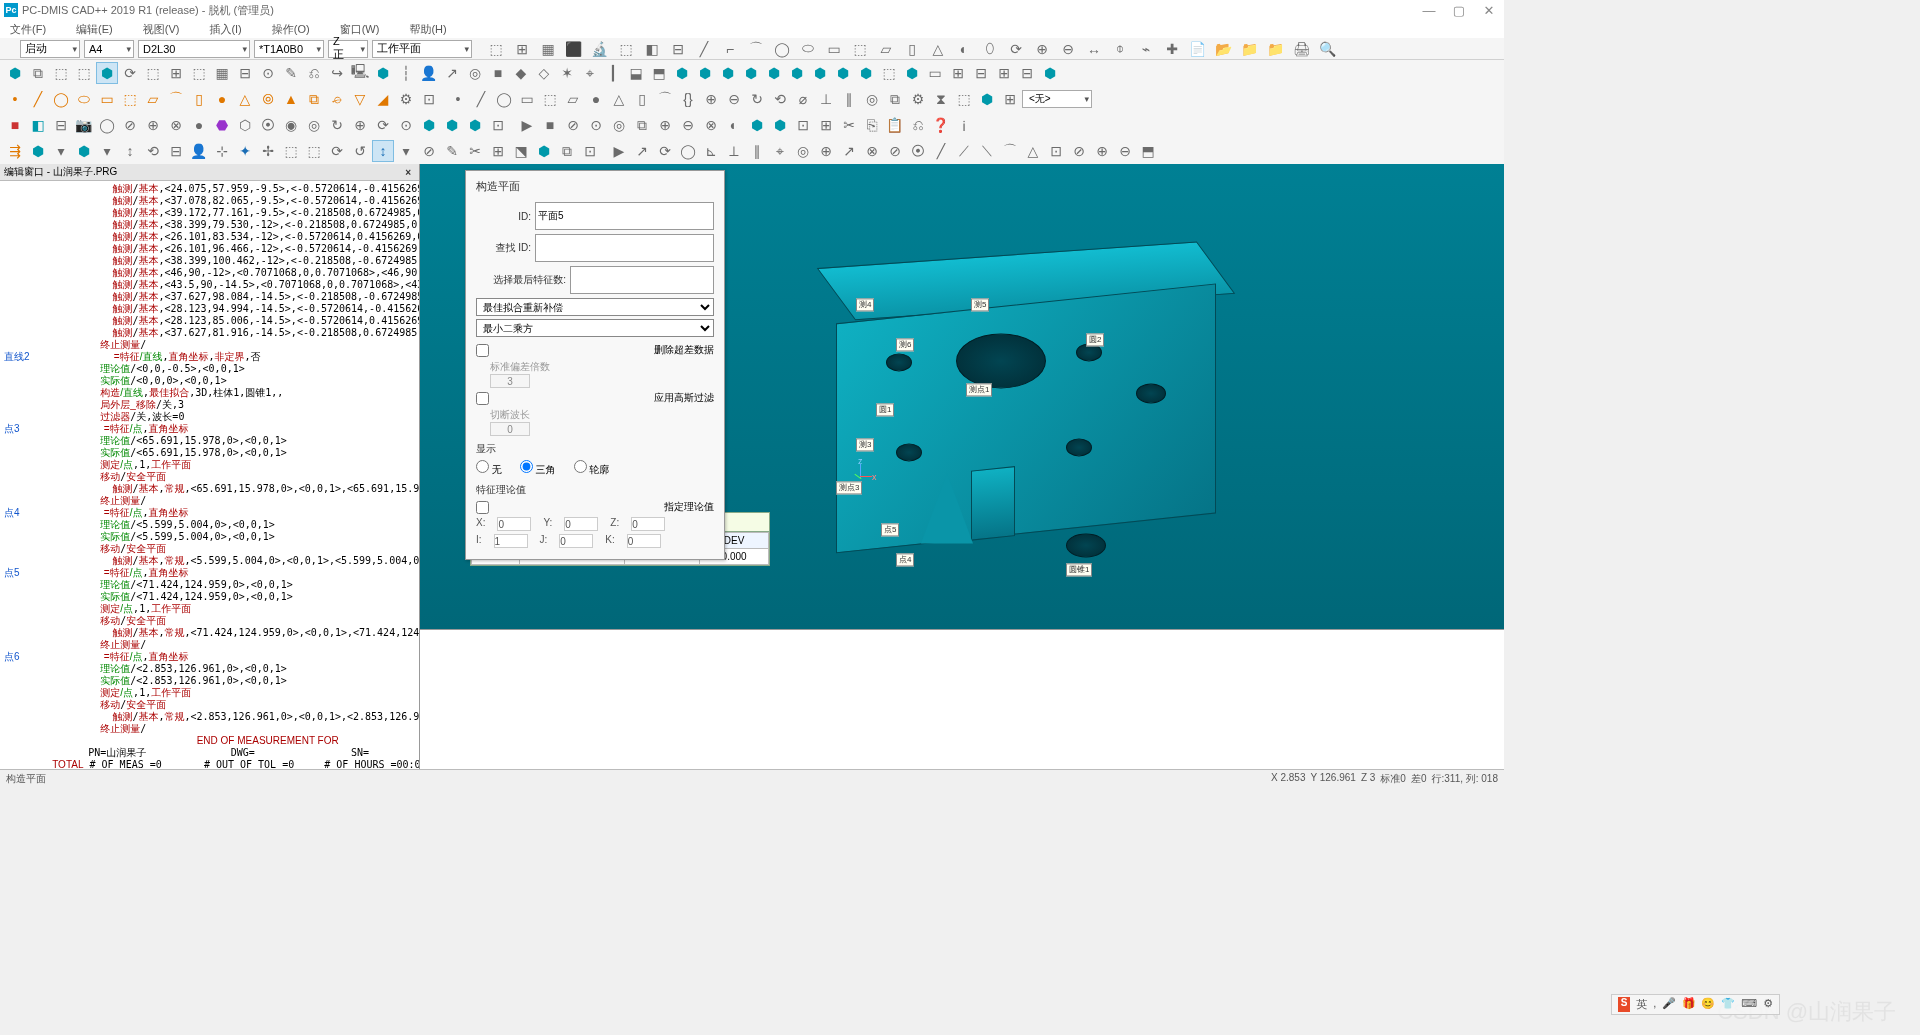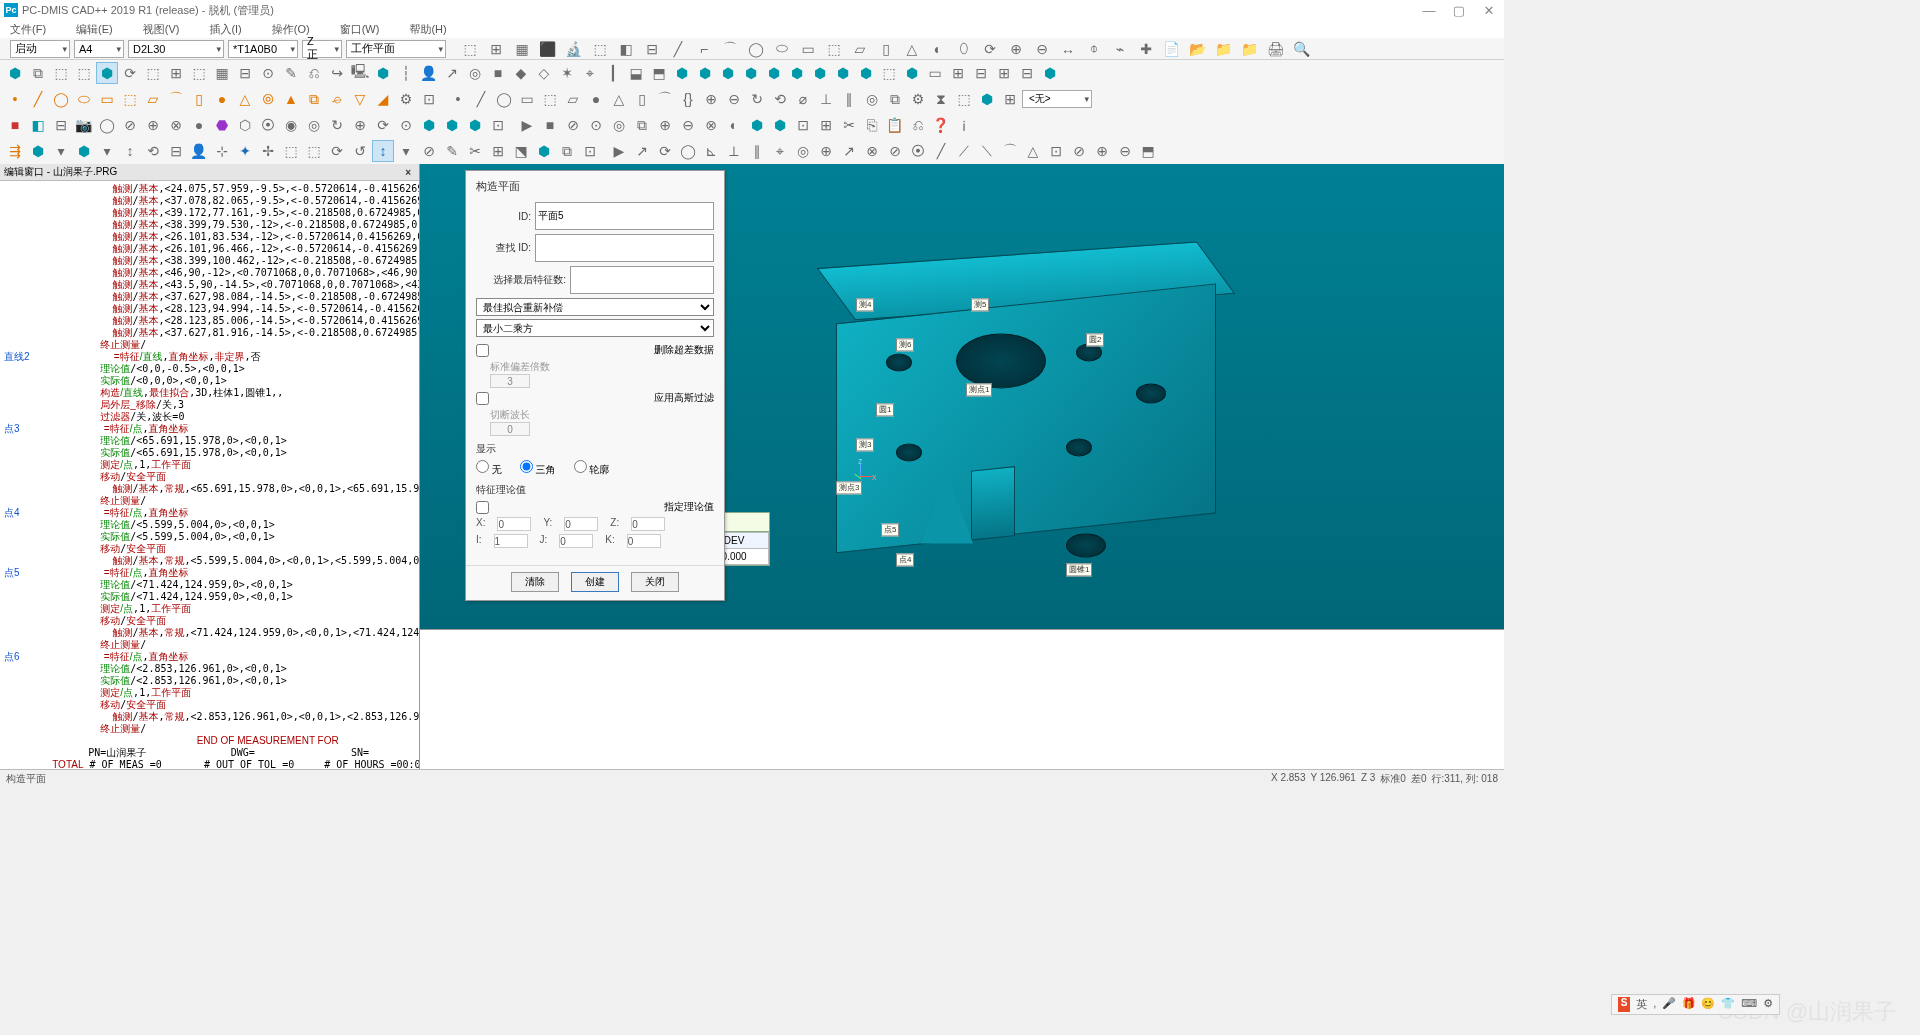--- a/index.html
+++ b/index.html
@@ -9,21 +9,21 @@
 .titlebar { height: 20px; background: #fff; display: flex; align-items: center; padding-left: 4px; color: #666; font-size: 11px; }
 .titlebar .logo { width: 14px; height: 14px; background: #0099cc; color: #fff; display: inline-flex; align-items: center; justify-content: center; font-size: 9px; font-weight: bold; margin-right: 4px; }
 .win-btns { margin-left: auto; display: flex; }
 .win-btns span { width: 30px; height: 20px; display: inline-flex; align-items: center; justify-content: center; color: #888; font-size: 13px; }
 
 
 .menubar { height: 18px; background: #fff; display: flex; align-items: center; padding-left: 4px; color: #555; font-size: 11px; gap: 18px; }
 .menubar span { padding: 2px 6px; }
 
 
-.dd-row { height: 22px; background: #f5f5f5; border-bottom: 1px solid #d0d0d0; display: flex; align-items: center; padding: 2px 10px; gap: 4px; }
+.dd-row { height: 22px; background: #f5f5f5; border-bottom: 1px solid #d0d0d0; display: flex; align-items: center; padding: 2px 20px; gap: 4px; }
 .dd { height: 18px; background: #fff; border: 1px solid #aaa; font-size: 11px; padding: 0 14px 0 4px; position: relative; display: flex; align-items: center; }
 .dd::after { content: "▾"; position: absolute; right: 2px; font-size: 9px; color: #555; }
 
 
 .tb-row { height: 26px; background: #f5f5f5; display: flex; align-items: center; padding: 2px 4px; gap: 1px; flex-wrap: nowrap; overflow: hidden; }
 .tb-btn { width: 22px; height: 22px; display: inline-flex; align-items: center; justify-content: center; font-size: 14px; border: 1px solid transparent; }
 .tb-btn.on { background: #cde5f5; border-color: #7fbde2; }
 .tb-sep { width: 5px; height: 22px; }
 .tb-wide { width: auto; padding: 0 6px; min-width: 70px; background: #fff; border: 1px solid #aaa; height: 18px; position: relative; font-size: 10px; display: flex; align-items: center; }
 .tb-wide::after { content: "▾"; position: absolute; right: 2px; font-size: 9px; color:#555; }
@@ -123,21 +123,21 @@
   <span>视图(V)</span>
   <span>插入(I)</span>
   <span>操作(O)</span>
   <span>窗口(W)</span>
   <span>帮助(H)</span>
 </div>
 
 <div class="dd-row">
   <div class="dd" style="width:60px">启动</div>
   <div class="dd" style="width:50px">A4</div>
-  <div class="dd" style="width:96px">D2L30</div>
+  <div class="dd" style="width:112px">D2L30</div>
   <div class="dd" style="width:70px">*T1A0B0</div>
   <div class="dd" style="width:40px">Z 正</div>
   <div class="dd" style="width:100px">工作平面</div>
   <div class="tb-sep"></div>
   <span class="tb-btn c-gray">⬚</span>
   <span class="tb-btn c-gray">⊞</span>
   <span class="tb-btn c-gray">▦</span>
   <span class="tb-btn c-gray">⬛</span>
   <span class="tb-btn c-gray">🔬</span>
   <span class="tb-btn c-gray">⬚</span>
@@ -523,25 +523,20 @@
     </div>
     <div class="xyz-row">
       <span>I:</span>
         <input disabled="" value="1" style="">
       <span>J:</span>
         <input disabled="" value="0" style="">
       <span>K:</span>
         <input disabled="" value="0" style="">
     </div>
   </div>
-  <div class="dlg-btns">
-    <button>清除</button>
-    <button style="border:1px solid #3a78c0">创建</button>
-    <button>关闭</button>
-  </div>
 </div>
 
 <div class="feat-panel">
   <div class="feat-hdr">排序: 程序 ↑</div>
   <div class="feat-list" id="feat-list">
       <div class="feat-item">
         <span class="feat-ico c-teal">▱</span>
         <span>平面3</span>
       </div>
       <div class="feat-item">

